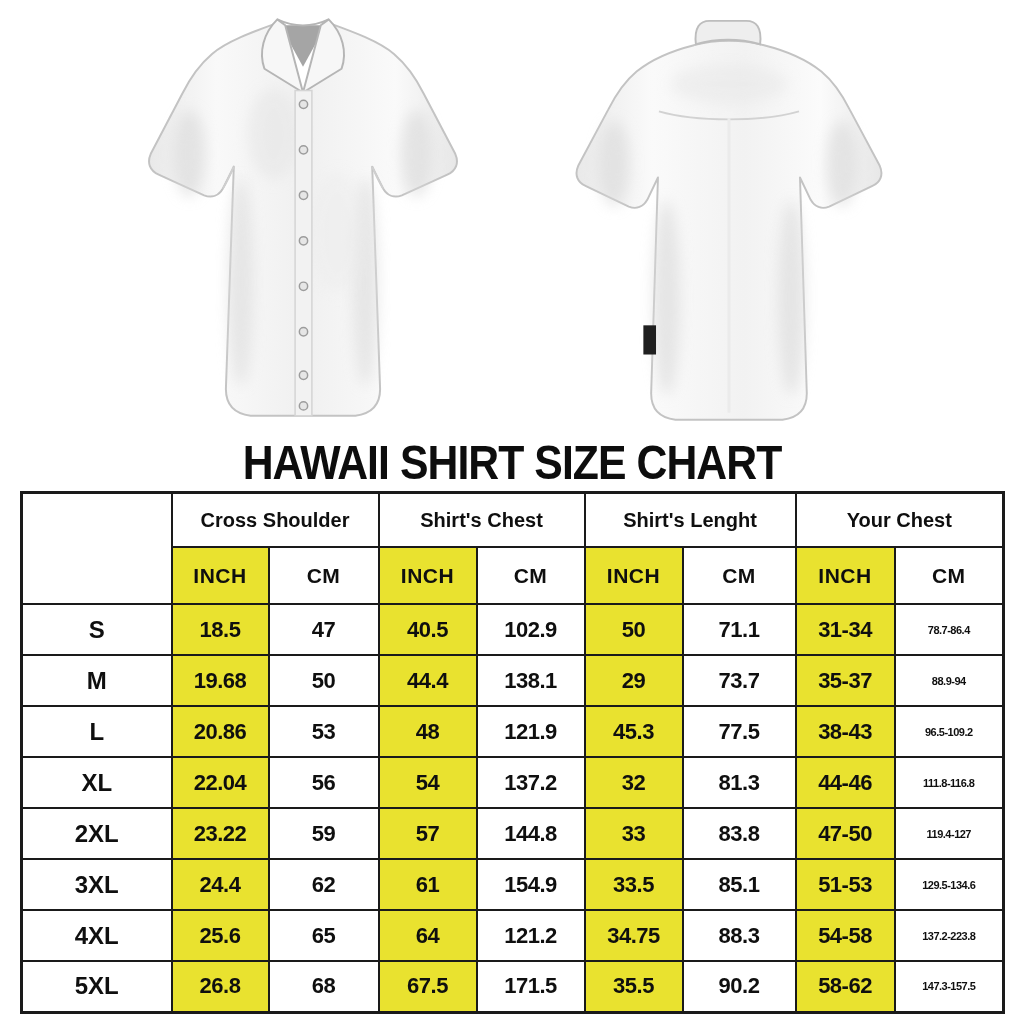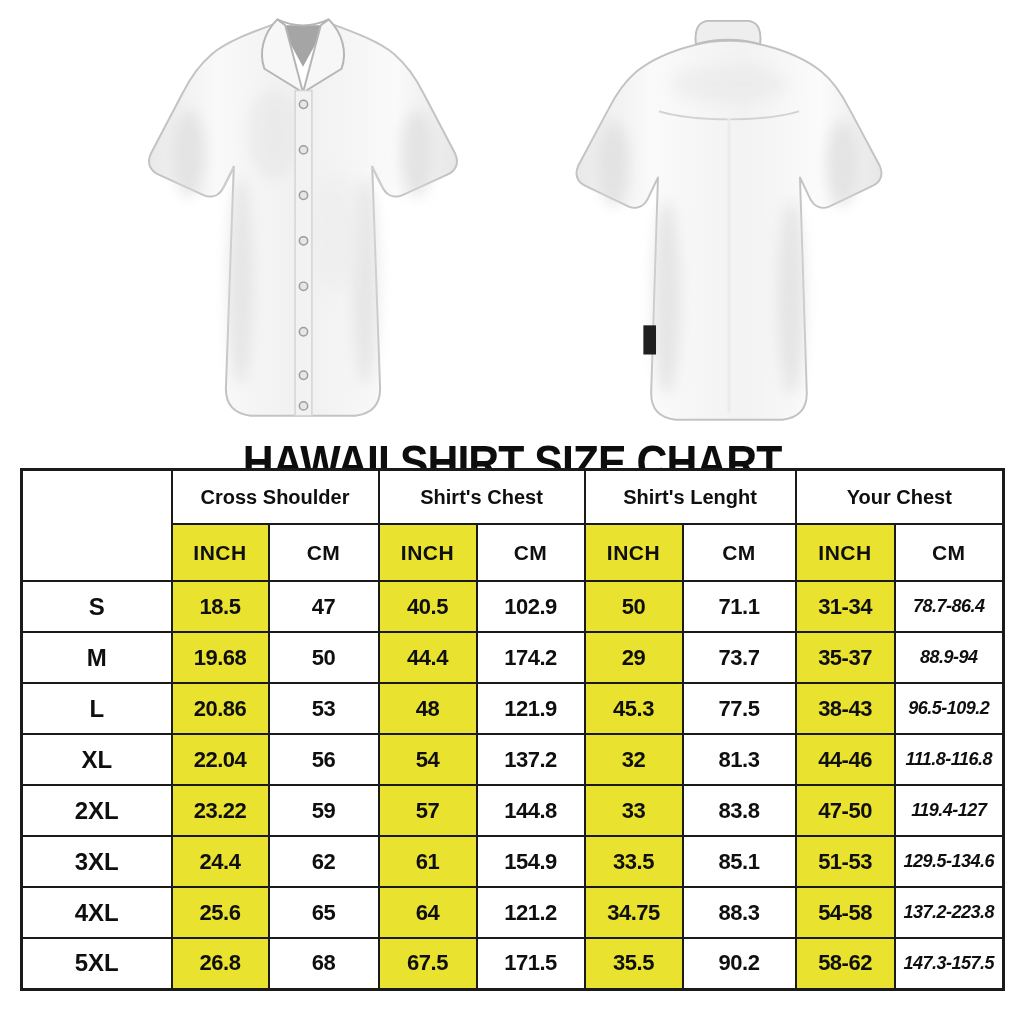--- a/index.html
+++ b/index.html
@@ -29,21 +29,21 @@
     letter-spacing: -1px;
     color: #0d0d0d;
     transform: scale(0.95, 1.08);
     transform-origin: 50% 100%;
     white-space: nowrap;
   }
 
   table.size-table {
     position: absolute;
     left: 20px;
-    top: 468px;
+    top: 491px;
     width: 984px;
     border-collapse: collapse;
     table-layout: fixed;
     color: #0f0f0f;
     border: 3px solid #1a1a1a;
   }
   .size-table th, .size-table td {
     border: 2px solid #1a1a1a;
     text-align: center;
     vertical-align: middle;
@@ -52,21 +52,21 @@
     background: #ffffff;
     overflow: hidden;
     white-space: nowrap;
   }
   .size-table .inch { background: #e9e22f; margin-top: 36px; }
   tr.group-row th { height: 52px; font-size: 20px; }
   tr.unit-row  th { height: 55px; font-size: 21px; letter-spacing: 0.5px; }
   .size-table tbody tr { height: 51px; }
   .size-table tbody th.size { font-size: 24px; }
   .size-table tbody td { font-size: 22px; letter-spacing: -0.5px; }
-  .size-table tbody td.small { font-size: 18px; letter-spacing: -0.5px; font-style: italic; }
+  .size-table tbody td.small { font-size: 11px; letter-spacing: -0.5px; }
 
   .btn { fill: #e6e6e6; stroke: #9c9c9c; stroke-width: 1.5; }
 </style>
 </head>
 <body>
 
 <div class="page">
 
   <div class="shirt shirt-front">
     <svg viewBox="0 0 350 440" width="346" height="438">
@@ -185,21 +185,21 @@
         <td class="inch">50</td>
         <td class="cm">71.1</td>
         <td class="inch">31-34</td>
         <td class="cm small">78.7-86.4</td>
       </tr>
       <tr>
         <th class="size">M</th>
         <td class="inch">19.68</td>
         <td class="cm">50</td>
         <td class="inch">44.4</td>
-        <td class="cm">174.2</td>
+        <td class="cm">138.1</td>
         <td class="inch">29</td>
         <td class="cm">73.7</td>
         <td class="inch">35-37</td>
         <td class="cm small">88.9-94</td>
       </tr>
       <tr>
         <th class="size">L</th>
         <td class="inch">20.86</td>
         <td class="cm">53</td>
         <td class="inch">48</td>

